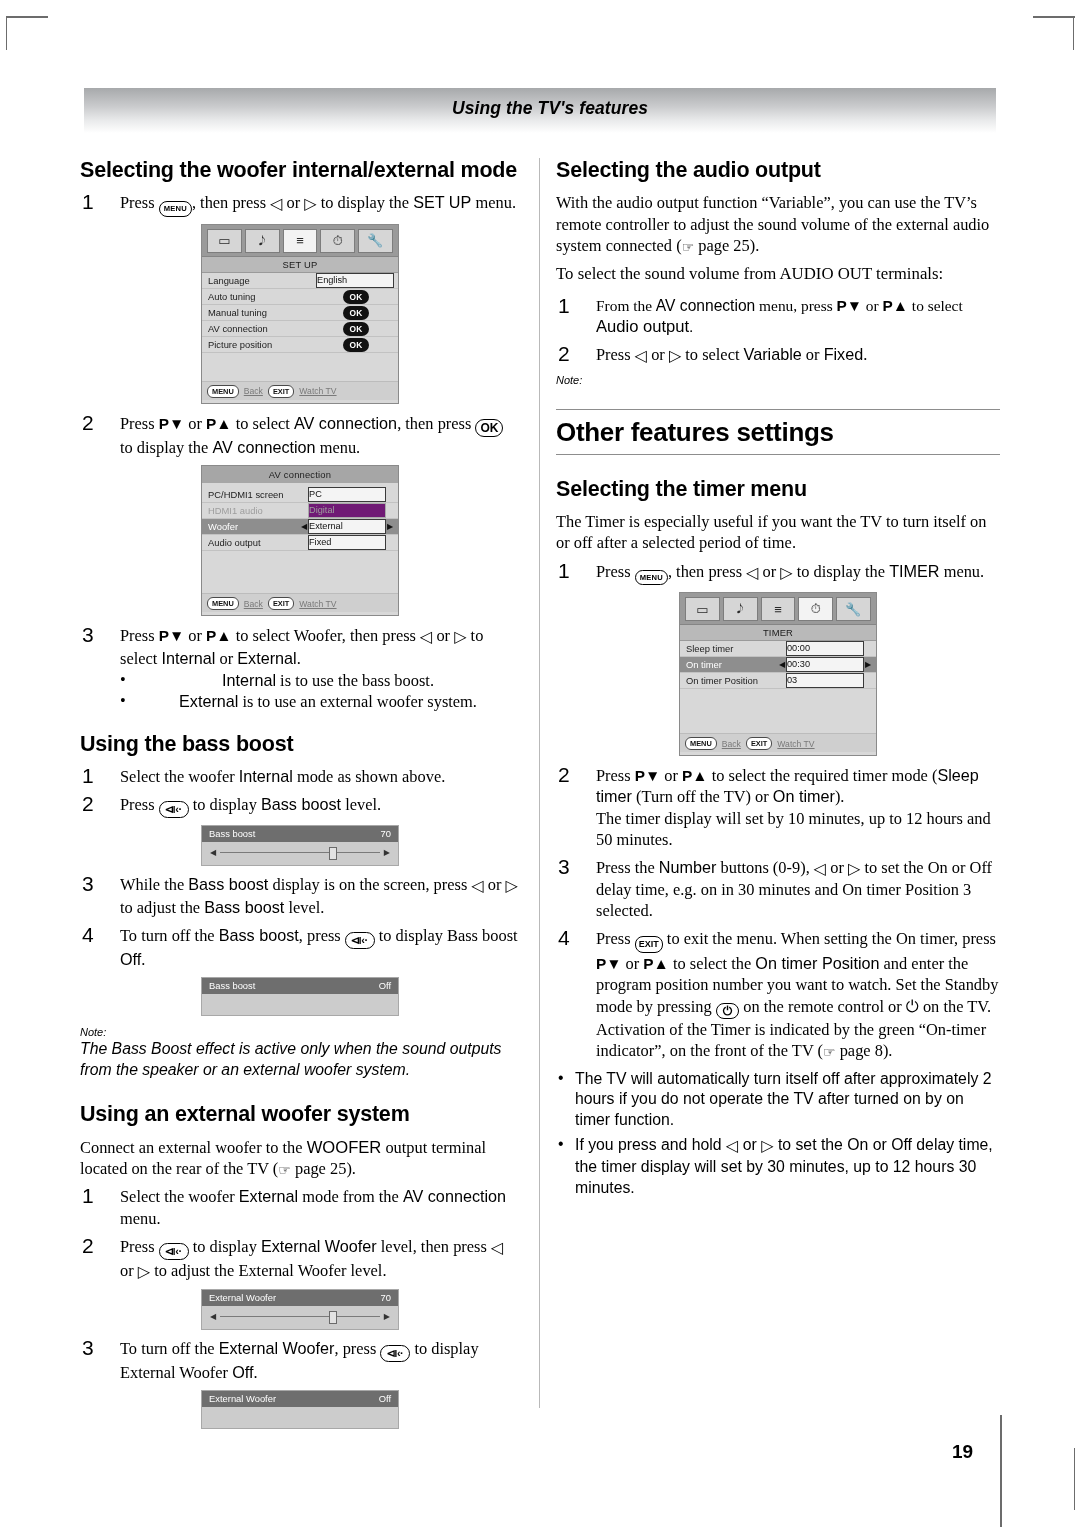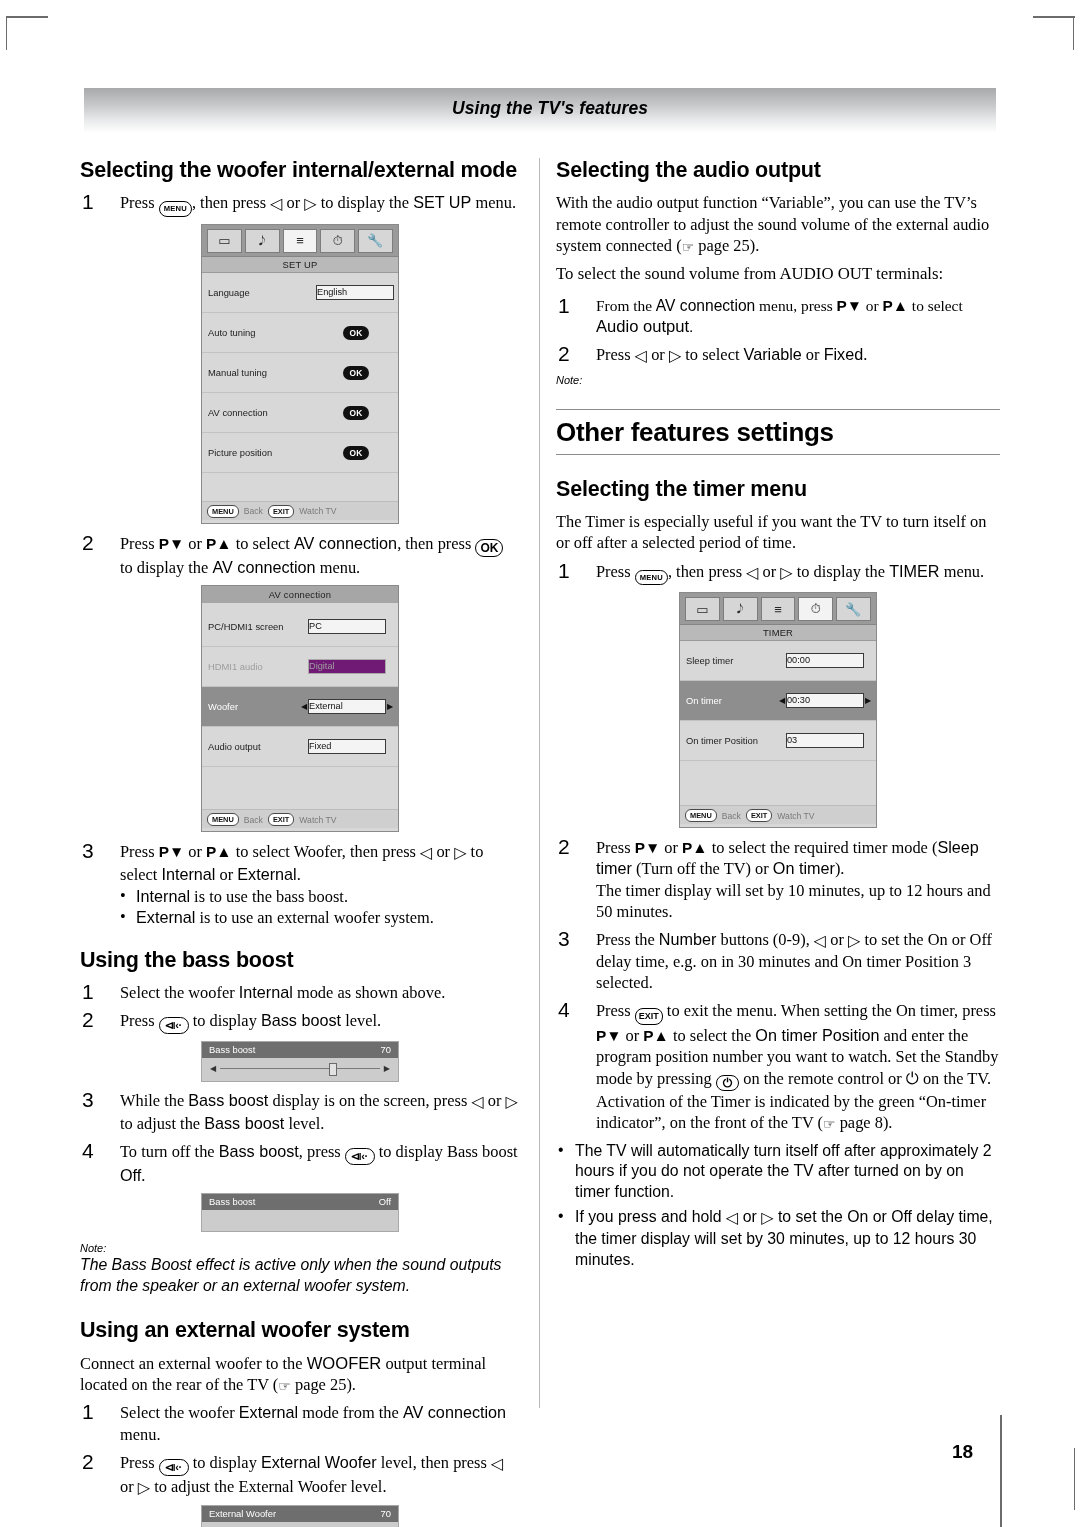--- a/index.html
+++ b/index.html
@@ -59,21 +59,21 @@
   .ui{font-family:"Liberation Sans", sans-serif; font-size:16.2px;}
   .uihead{font-family:"Liberation Sans", sans-serif; font-size:16.6px;}
 
   
   .step{position:relative; padding-left:40px; margin:0 0 7px 0;}
   .step .num{
     position:absolute; left:2px; top:-2px;
     font-family:"Liberation Sans", sans-serif; font-size:21px; font-weight:normal;
   }
   .step .txt{font-family:"Liberation Serif", serif; font-size:16.4px; line-height:1.285;}
-  .bullets{margin:1px 0 0 0; padding:0; list-style:none;}
+  .bullets{margin:1px 0 0 0; padding:0; list-style:none;text-align:center;}
   .bullets li{
     font-family:"Liberation Serif", serif; font-size:16.4px; line-height:1.29;
     padding-left:16px; position:relative;
   }
   .bullets li:before{content:"\2022"; position:absolute; left:0; top:-1px;}
 
   
   .note-title{
     font-family:"Liberation Sans", sans-serif; font-weight:normal; font-style:italic;
     font-size:11px; margin:10px 0 1px 0;
@@ -126,21 +126,21 @@
   .osd-icons .ic.act{background:#f3f3f3;}
   .osd-caption{
     text-align:center; font-size:9.4px; padding:2px 0 2px 0; background:#b9b9b9;
     color:#1a1a1a; letter-spacing:.2px; border-bottom:1px solid #9a9a9a;
   }
   .osd-title-only{
     text-align:center; font-size:9.4px; padding:3px 0 3px 0; background:#a6a6a6;
     color:#1e1e1e; letter-spacing:.2px;
   }
   .osd-row{
-    display:flex; align-items:center; height:15px; padding:12px 4px;
+    display:flex; align-items:center; height:15px; padding:0 4px;
     border-bottom:1px solid #c2c2c2; font-size:9.4px;
   }
   .osd-row .lbl{flex:1; color:#1c1c1c; padding-left:2px;}
   .osd-row.dim .lbl{color:#9e9e9e;}
   .osd-row.sel{background:#8e8e8e; color:#fff;}
   .osd-row.sel .lbl{color:#fff;}
   .osd-val{
     width:76px; text-align:left; background:#f4f4f4; border:1px solid #3a3a3a;
     font-size:9.2px; padding:0 0 1px 0; height:12px; line-height:12px; color:#111;
   }
@@ -155,21 +155,21 @@
   .arrL,.arrR{width:8px; text-align:center; font-size:8px; color:#111;}
   .osd-spacer{height:28px;}
   .osd-foot{
     display:flex; align-items:center; gap:5px; padding:3px 5px 2px 5px;
     background:#cfcfcf; font-size:8.6px; color:#6f6f6f; border-top:1px solid #bcbcbc;
   }
   .footpill{
     display:inline-block; background:#fff; color:#111; border:1px solid #4a4a4a;
     border-radius:6px; font-size:7.4px; font-weight:bold; padding:1px 4px;
   }
-  .foot-txt{color:#7a7a7a;}
+  .foot-txt{color:#7a7a7a;text-decoration:underline;}
 
   
   .levelbox{
     width:196px; background:#cccccc; border:1px solid #a8a8a8;
     margin:6px auto 8px auto; padding:0 0 6px 0;
     font-family:"Liberation Sans", sans-serif;
   }
   .level-head{
     display:flex; align-items:center; justify-content:space-between;
     background:#6e6e6e; color:#fff; font-size:9.4px; padding:2px 7px 3px 7px;
@@ -484,15 +484,15 @@
       <span class="txt"><span>Press </span><span class="key key-exit">EXIT</span><span> to exit the menu. When setting the On timer, press </span><span class="pdown">P▼</span><span> or </span><span class="pup">P▲</span><span> to select the </span><span class="ui">On timer Position</span><span> and enter the program position number you want to watch. Set the Standby mode by pressing </span><span class="key key-pwr">⏻</span><span> on the remote control or </span><span>⏻</span><span> on the TV.</span><br><span>Activation of the Timer is indicated by the green “On-timer indicator”, on the front of the TV (</span><span class="hand">☞</span> <span>page 8</span><span>).</span></span>
     </div>
 
     <ul class="notes-list">
       <li>The TV will automatically turn itself off after approximately 2 hours if you do not operate the TV after turned on by on timer function.</li>
       <li><span>If you press and hold </span><span class="arrowkey">◁</span><span> or </span><span class="arrowkey">▷</span><span> to set the On or Off delay time, the timer display will set by 30 minutes, up to 12 hours 30 minutes.</span></li>
     </ul>
 
   </div>
 
-  <div class="pageno">18</div>
+  <div class="pageno">19</div>
 
 </div>
 
 </body></html>

